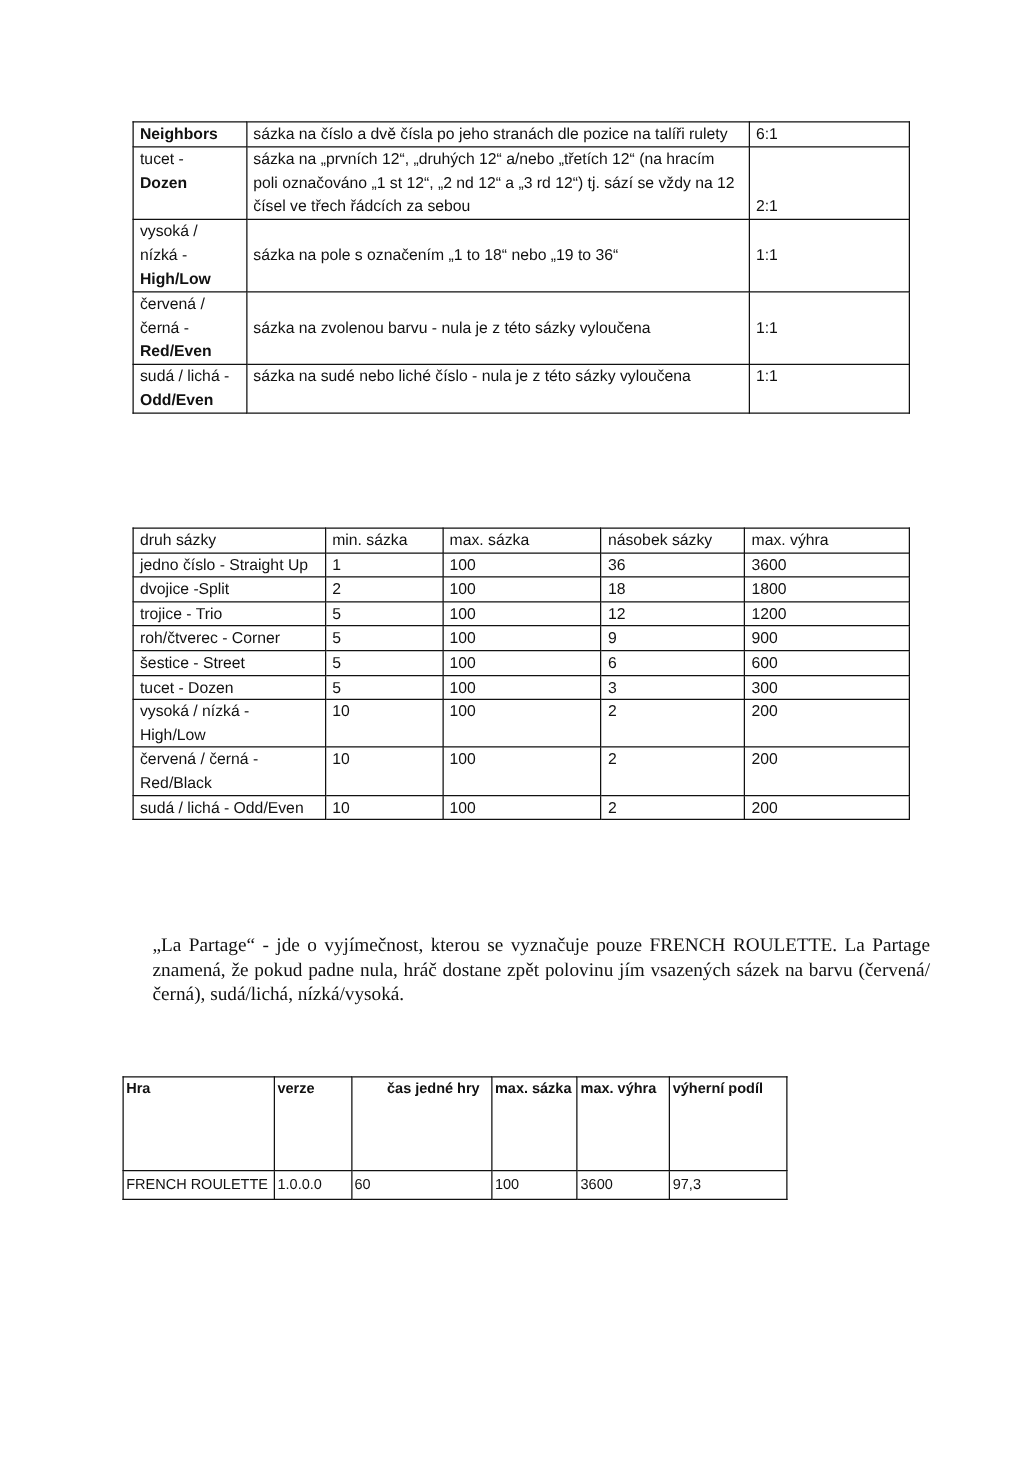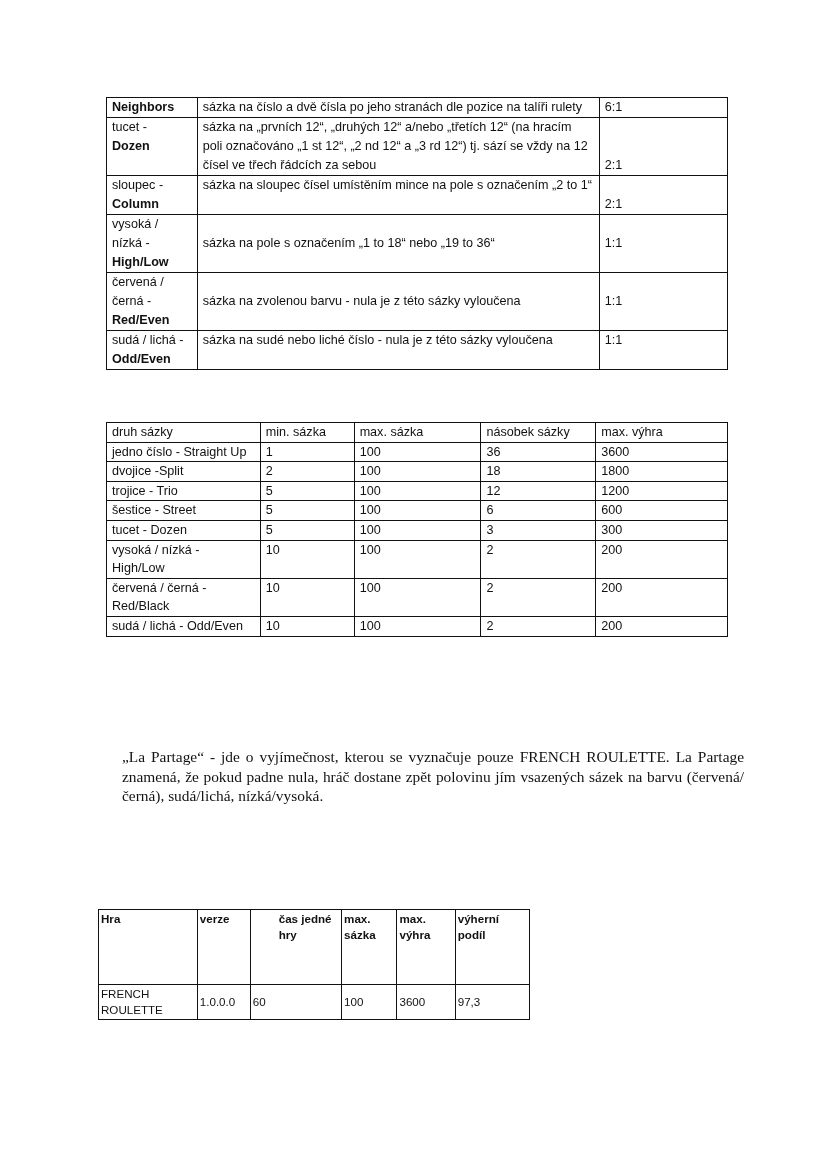--- a/index.html
+++ b/index.html
@@ -28,21 +28,21 @@
     #t2 td.k5 { width: 121px; }
 
     
     #para {
       position: absolute; left: 106px; top: 731px; width: 622px;
       font-family: "Liberation Serif", serif; font-size: 15.4px; line-height: 19.6px;
       text-align: justify; margin: 16px;
     }
 
     
-    #t3 { left: 98px; top: 861px; width: 432px; font-size: 11.6px; line-height: 16px; margin-top: 48px; }
+    #t3 { left: 98px; top: 861px; width: 532px; font-size: 11.6px; line-height: 16px; }
     #t3 td { padding: 1px 2px; }
     #t3 tr.hdr td { height: 72px; font-weight: bold; }
     #t3 tr.r td { height: 20px; vertical-align: middle; }
     #t3 td.m1 { width: 122px; }
     #t3 td.m2 { width: 59px; }
     #t3 td.m3 { width: 87px; padding-left: 28px; }
     #t3 td.m4 { width: 67px; }
     #t3 td.m5 { width: 73px; }
     #t3 td.m6 { width: 94px; }
   </style>
@@ -54,25 +54,20 @@
   <table id="t1" class="calibri">
     <tbody>
       <tr>
         <td class="c1"><span class="b">Neighbors</span></td>
         <td class="c2">sázka na číslo a dvě čísla po jeho stranách dle pozice na talíři rulety</td>
         <td class="c3">6:1</td>
       </tr>
       <tr>
         <td class="c1"><span>tucet -</span><br><span class="b">Dozen</span></td>
         <td class="c2">sázka na „prvních 12“, „druhých 12“ a/nebo  „třetích 12“  (na hracím poli označováno „1 st 12“, „2 nd 12“ a „3 rd 12“) tj. sází se vždy na 12 čísel ve třech  řádcích za sebou</td>
-        <td class="c3">2:1</td>
-      </tr>
-      <tr>
-        <td class="c1"><span>sloupec -</span><br><span class="b">Column</span></td>
-        <td class="c2">sázka na sloupec čísel umístěním mince na pole s označením „2 to 1“</td>
         <td class="c3">2:1</td>
       </tr>
       <tr>
         <td class="c1"><span>vysoká / nízká -</span><br><span class="b">High/Low</span></td>
         <td class="c2 mid">sázka na pole s označením „1 to 18“ nebo „19 to 36“</td>
         <td class="c3 mid">1:1</td>
       </tr>
       <tr>
         <td class="c1"><span>červená / černá -</span><br><span class="b">Red/Even</span></td>
         <td class="c2 mid">sázka na zvolenou barvu - nula je z této sázky vyloučena</td>
@@ -108,20 +103,27 @@
           <td class="k3">100</td>
           <td class="k4">18</td>
           <td class="k5">1800</td>
         </tr>
         <tr>
           <td class="k1">trojice  - Trio</td>
           <td class="k2">5</td>
           <td class="k3">100</td>
           <td class="k4">12</td>
           <td class="k5">1200</td>
+        </tr>
+        <tr>
+          <td class="k1">roh/čtverec - Corner</td>
+          <td class="k2">5</td>
+          <td class="k3">100</td>
+          <td class="k4">9</td>
+          <td class="k5">900</td>
         </tr>
         <tr>
           <td class="k1">šestice - Street</td>
           <td class="k2">5</td>
           <td class="k3">100</td>
           <td class="k4">6</td>
           <td class="k5">600</td>
         </tr>
         <tr>
           <td class="k1">tucet - Dozen</td>

